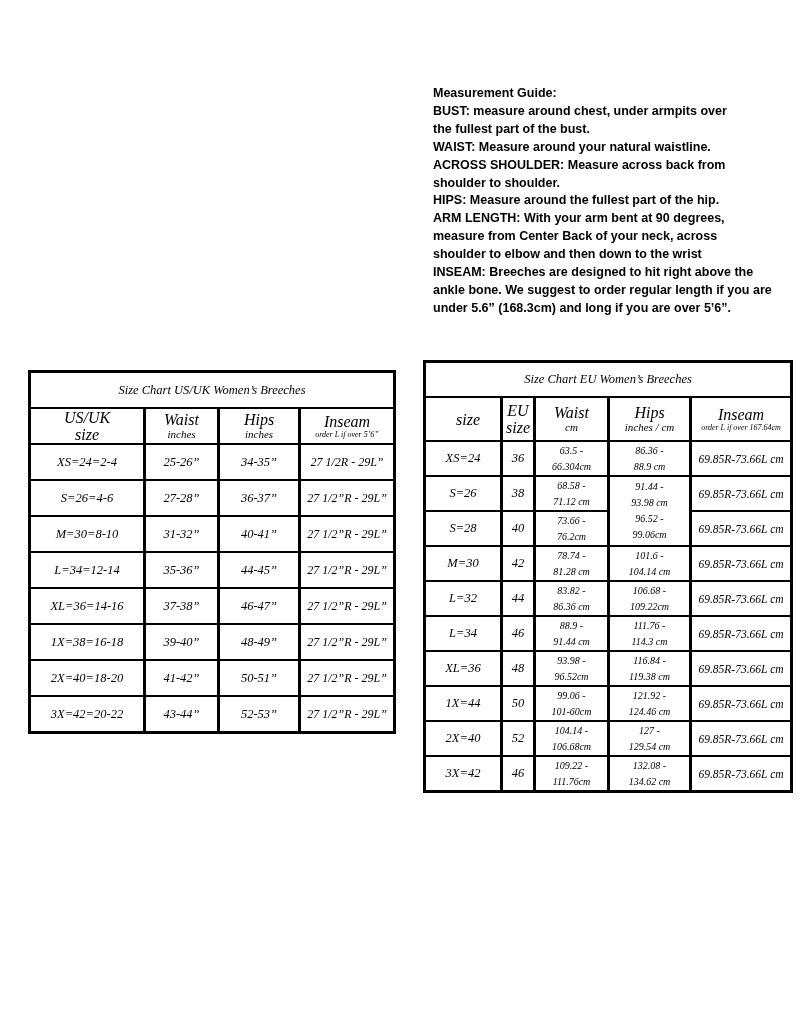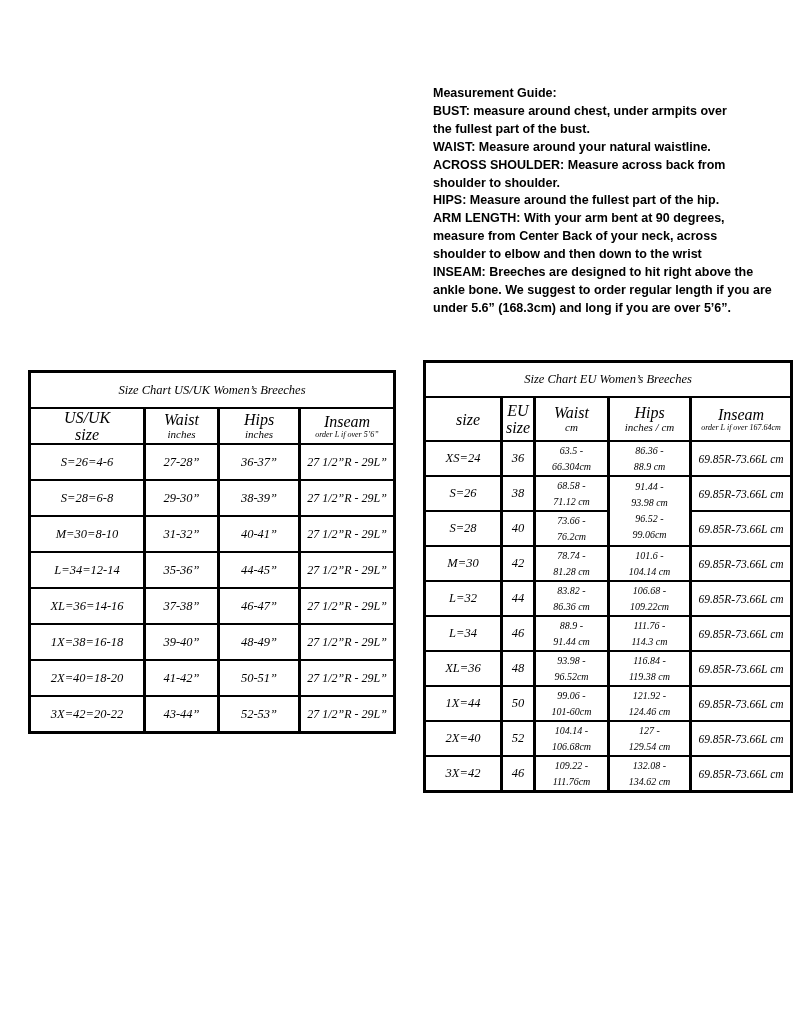--- a/index.html
+++ b/index.html
@@ -94,29 +94,29 @@
         <div class="h-sub">inches</div>
       </td>
       <td>
         <div class="h-main">Inseam</div>
         <div class="h-tiny">order L if over 5’6”</div>
       </td>
     </tr>
     </tbody>
       <tbody>
         <tr>
+          <td class="c-size">XS=24=2-4</td>
+          <td class="c-waist">25-26”</td>
+          <td class="c-hips">34-35”</td>
+          <td class="c-inseam">27 1/2R - 29L”</td>
+        </tr>
+        <tr>
           <td class="c-size">S=26=4-6</td>
           <td class="c-waist">27-28”</td>
           <td class="c-hips">36-37”</td>
-          <td class="c-inseam">27 1/2”R - 29L”</td>
-        </tr>
-        <tr>
-          <td class="c-size">S=28=6-8</td>
-          <td class="c-waist">29-30”</td>
-          <td class="c-hips">38-39”</td>
           <td class="c-inseam">27 1/2”R - 29L”</td>
         </tr>
         <tr>
           <td class="c-size">M=30=8-10</td>
           <td class="c-waist">31-32”</td>
           <td class="c-hips">40-41”</td>
           <td class="c-inseam">27 1/2”R - 29L”</td>
         </tr>
         <tr>
           <td class="c-size">L=34=12-14</td>

